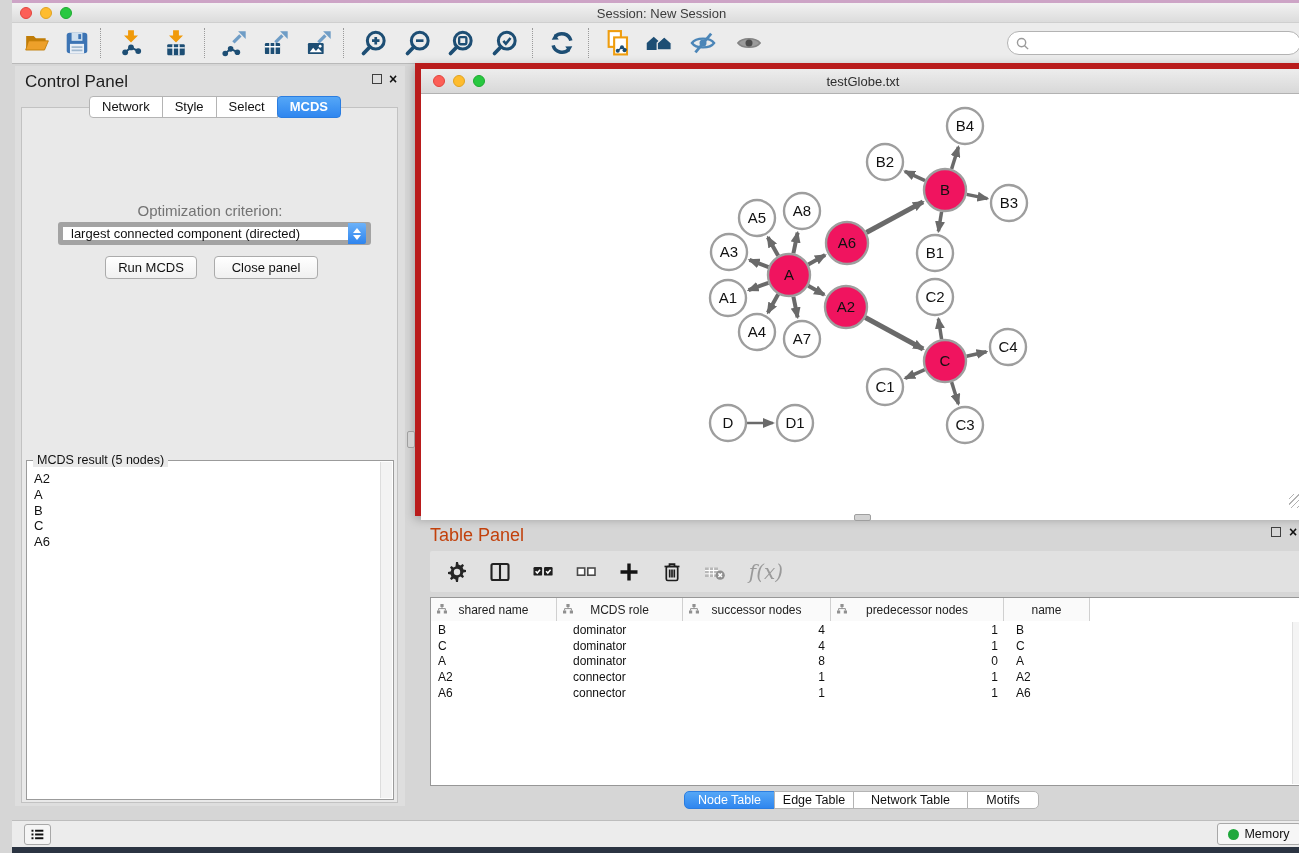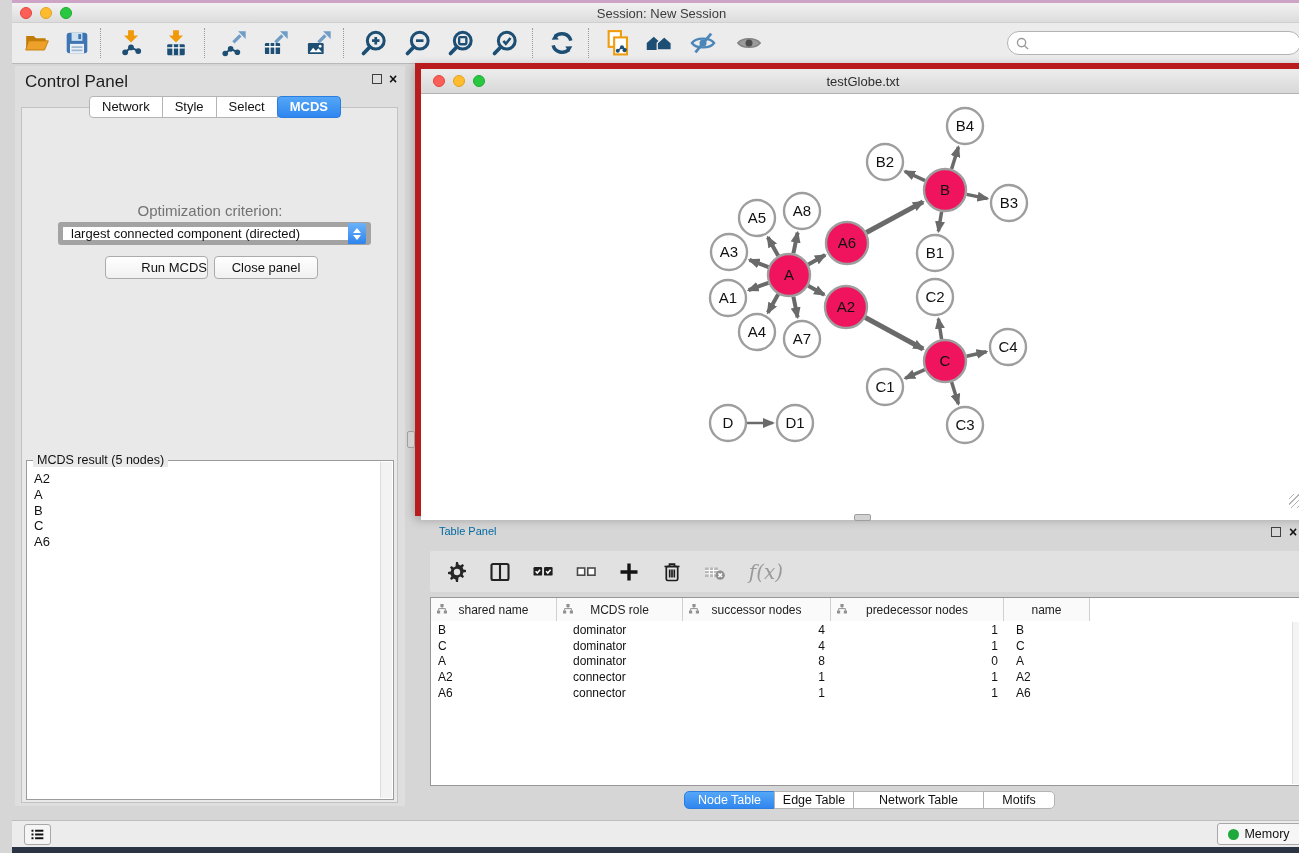--- a/index.html
+++ b/index.html
@@ -64,21 +64,21 @@
   .net-title { position:absolute; left:0; right:0; top:5px; text-align:center; font-size:13px; color:#2e2e2e; }
   .net-content { position:absolute; left:0; top:25px; width:894px; height:426px; background:#fff; }
   .resize-grip { position:absolute; right:2px; bottom:2px; width:14px; height:14px;
     background:repeating-linear-gradient(135deg, transparent 0 3px, #9f9f9f 3px 4px); opacity:.8; }
 
   
   .handle-v { position:absolute; left:395px; top:431px; width:8px; height:17px; background:#d2d2d2; border:1px solid #9f9f9f; border-radius:2px; }
   .handle-h { position:absolute; left:842px; top:514px; width:17px; height:7px; background:#d2d2d2; border:1px solid #9f9f9f; border-radius:2px; }
 
   
-  .tp-title { position:absolute; left:427px; top:525px; font-size:11px; color:#0369a1; }
+  .tp-title { position:absolute; left:418px; top:525px; font-size:18px; color:#c2410c; }
   .tp-toolbar { position:absolute; left:418px; top:551px; width:874px; height:41px; background:#e1e1e1; border-radius:2px;
                 display:flex; align-items:center; gap:15px; padding-left:13px; }
   .tp-tb-btn { width:28px; height:28px; display:flex; align-items:center; justify-content:center; }
   .fx { font-family:"DejaVu Serif", serif; font-style:italic; font-size:20px; color:#9a9a9a; }
   .tp-table { position:absolute; left:418px; top:597px; width:874px; height:189px; background:#fff; border:1px solid #979797; }
   .tp-head { position:absolute; left:0; top:0; height:23px; display:flex; border-bottom:1px solid #c4c4c4; }
   .th-cell { position:relative; height:23px; background:#fafafa; border-right:1px solid #d0d0d0;
              font-size:12px; color:#222; display:flex; align-items:center; justify-content:center; }
   .th-cell .hicon { position:absolute; left:6px; top:6px; }
   .tp-body { position:absolute; left:0; top:24px; right:12px; bottom:0; overflow:hidden; }
@@ -279,21 +279,21 @@
         <div class="cp-tab sel">MCDS</div>
       </div>
     <div class="opt-label">Optimization criterion:</div>
     <div class="dropdown">
       <span class="val">largest connected component (directed)</span>
       <span class="dd-stepper">
           <span class="tri-up"></span>
           <span class="tri-dn"></span>
         </span>
     </div>
-    <div class="cp-btn" style="left:90px; width:103px;text-align:right;">Run MCDS</div>
+    <div class="cp-btn" style="left:90px; width:92px;">Run MCDS</div>
     <div class="cp-btn" style="left:199px; width:104px;">Close panel</div>
     <div class="result-box">
       <div class="result-title">MCDS result (5 nodes)</div>
       <div class="result-list" id="result-list">
           <div class="result-item">A2</div>
           <div class="result-item">A</div>
           <div class="result-item">B</div>
           <div class="result-item">C</div>
           <div class="result-item">A6</div>
         </div>
@@ -574,21 +574,21 @@
           <div class="td-cell" style="width: 173px; text-align: right; padding-right: 6px;">1</div>
           <div class="td-cell" style="width: 86px; text-align: left; padding-left: 12px;">A6</div>
         </div>
       </div>
     <div class="tp-scroll"></div>
   </div>
 
   <div class="tp-tabs" id="table-tabs">
       <div class="tp-tab sel" style="width: 91px;">Node Table</div>
       <div class="tp-tab" style="width: 80px;">Edge Table</div>
-      <div class="tp-tab" style="width: 131px;">Network Table</div>
+      <div class="tp-tab" style="width: 115px;">Network Table</div>
       <div class="tp-tab" style="width: 72px;">Motifs</div>
     </div>
 
   <div class="statusbar">
     <div class="sb-list-btn">
       <svg width="19" height="18" viewBox="0 0 24 24">
           <g fill="#111">
             <rect x="4" y="5" width="2.6" height="2.6"></rect>
             <rect x="4" y="10" width="2.6" height="2.6"></rect>
             <rect x="4" y="15" width="2.6" height="2.6"></rect>

